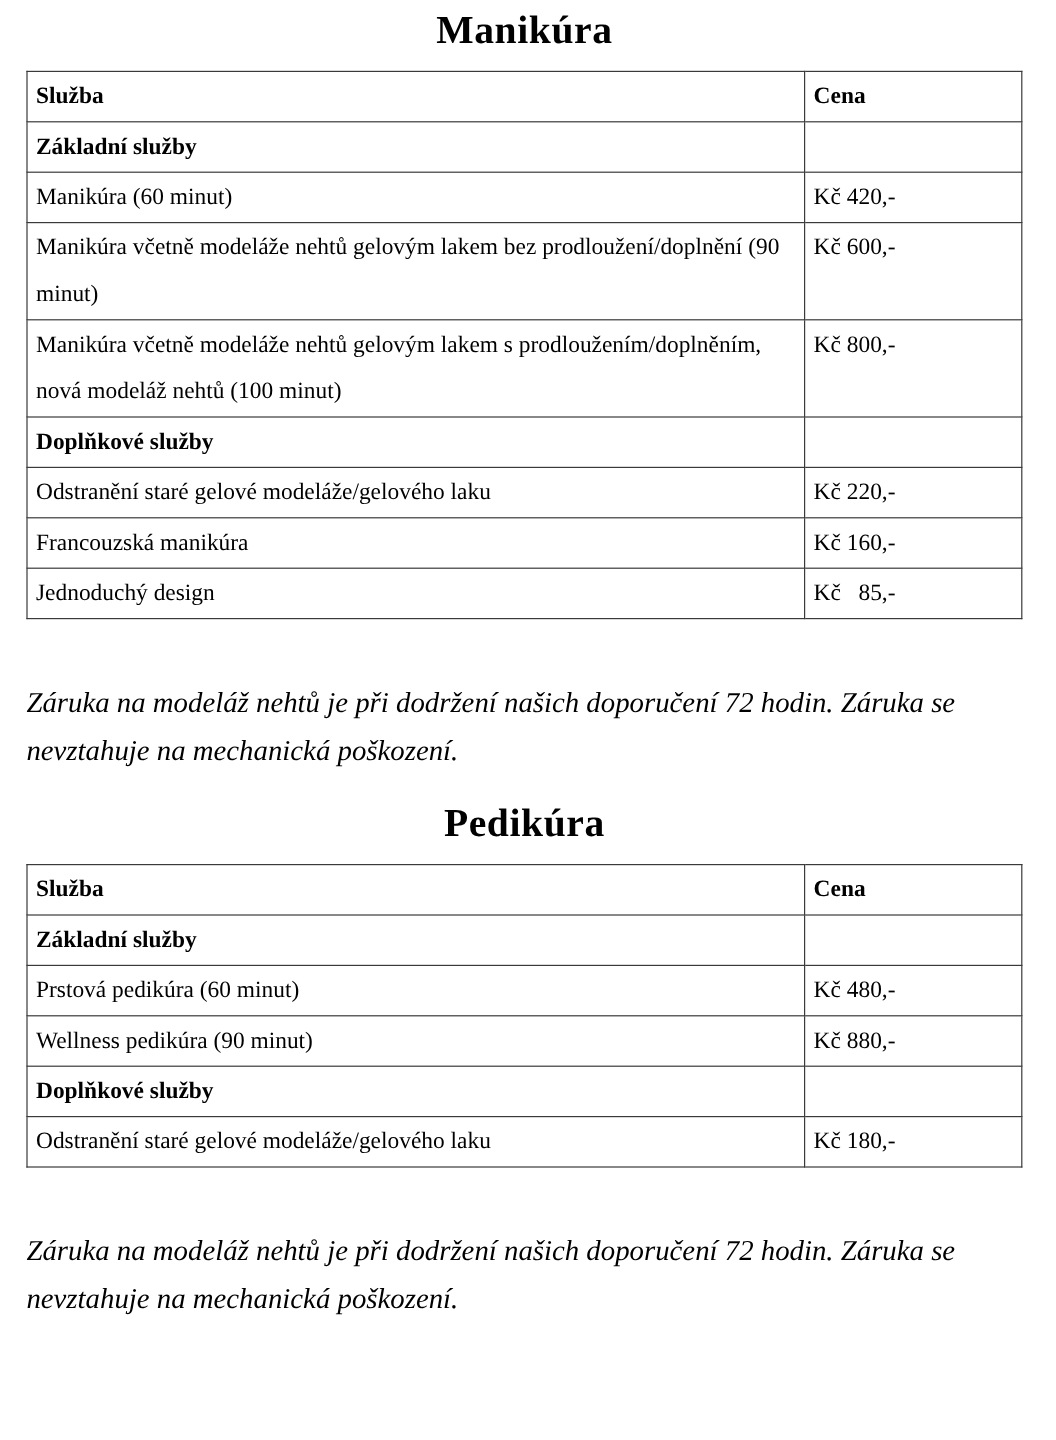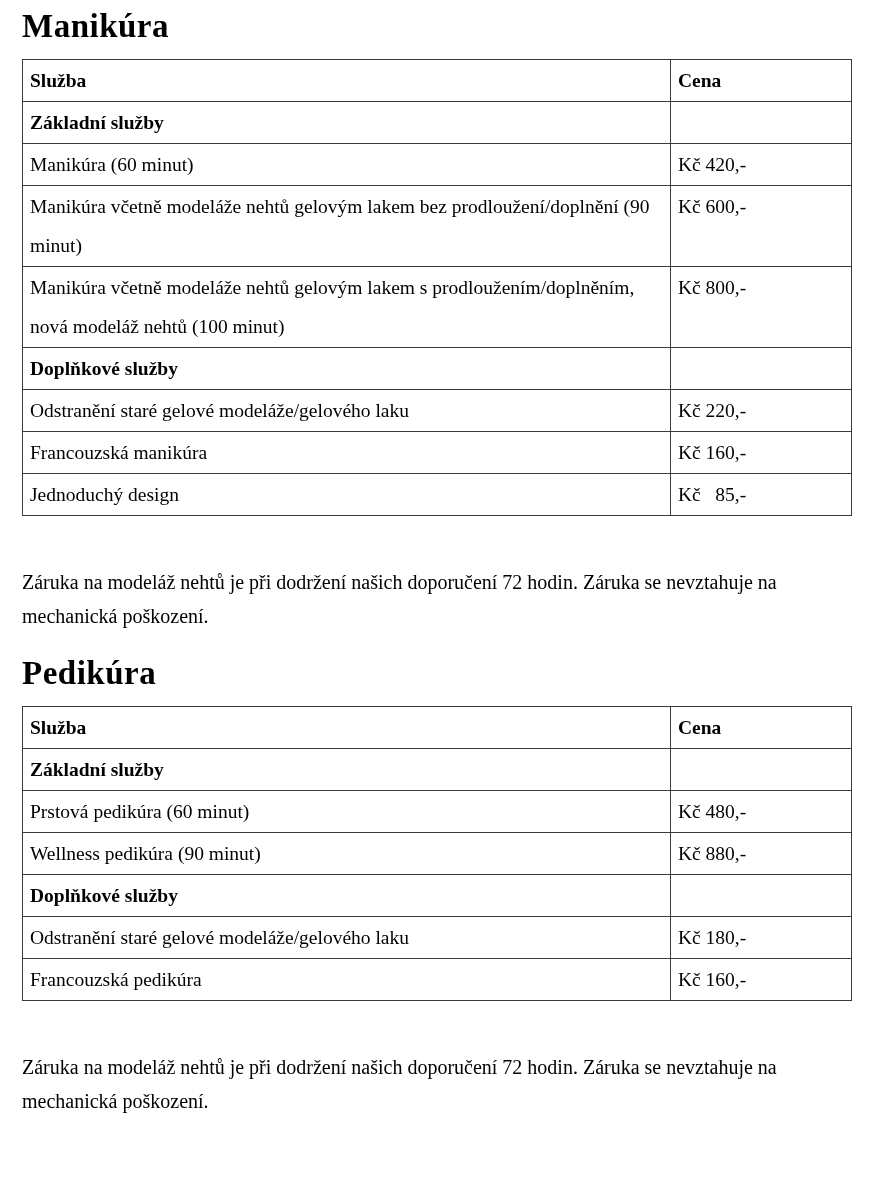--- a/index.html
+++ b/index.html
@@ -12,20 +12,21 @@
   .page {
     width: 880px;
     min-height: 1200px;
     box-sizing: border-box;
     padding: 8px 28px 20px 22px;
     background: #ffffff;
   }
   .section-title {
     font-size: 33px;
     font-weight: bold;
+    text-align: center;
     margin: 0 0 14px 0;
     letter-spacing: 0.5px;
   }
   .section-title.second {
     margin-top: 22px;
   }
   table.price-table {
     width: 100%;
     border-collapse: collapse;
     table-layout: fixed;
@@ -46,21 +47,22 @@
   table.price-table th {
     font-weight: bold;
   }
   tr.section-row td {
     font-weight: bold;
   }
   td.price-cell {
     white-space: pre-wrap;
   }
   .warranty-note {
-    font-size: 20px;
+    font-style: italic;
+    font-size: 24px;
     line-height: 1.68;
     margin: 50px 0 0 0;
   }
 </style>
 </head>
 <body>
 
 <div class="page">
 
   <h1 class="section-title">Manikúra</h1>
@@ -141,22 +143,18 @@
           <td class="price-cell">Kč 880,-</td>
         </tr>
         <tr class="section-row">
           <td class="service-cell">Doplňkové služby</td>
           <td class="price-cell"></td>
         </tr>
         <tr class="item-row">
           <td class="service-cell">Odstranění staré gelové modeláže/gelového laku</td>
           <td class="price-cell">Kč 180,-</td>
         </tr>
-        <tr class="item-row">
-          <td class="service-cell">Francouzská pedikúra</td>
-          <td class="price-cell">Kč 160,-</td>
-        </tr>
       </tbody>
   </table>
 
   <p class="warranty-note">Záruka na modeláž nehtů je při dodržení našich doporučení 72 hodin. Záruka se nevztahuje na mechanická poškození.</p>
 
 </div>
 
 </body></html>

